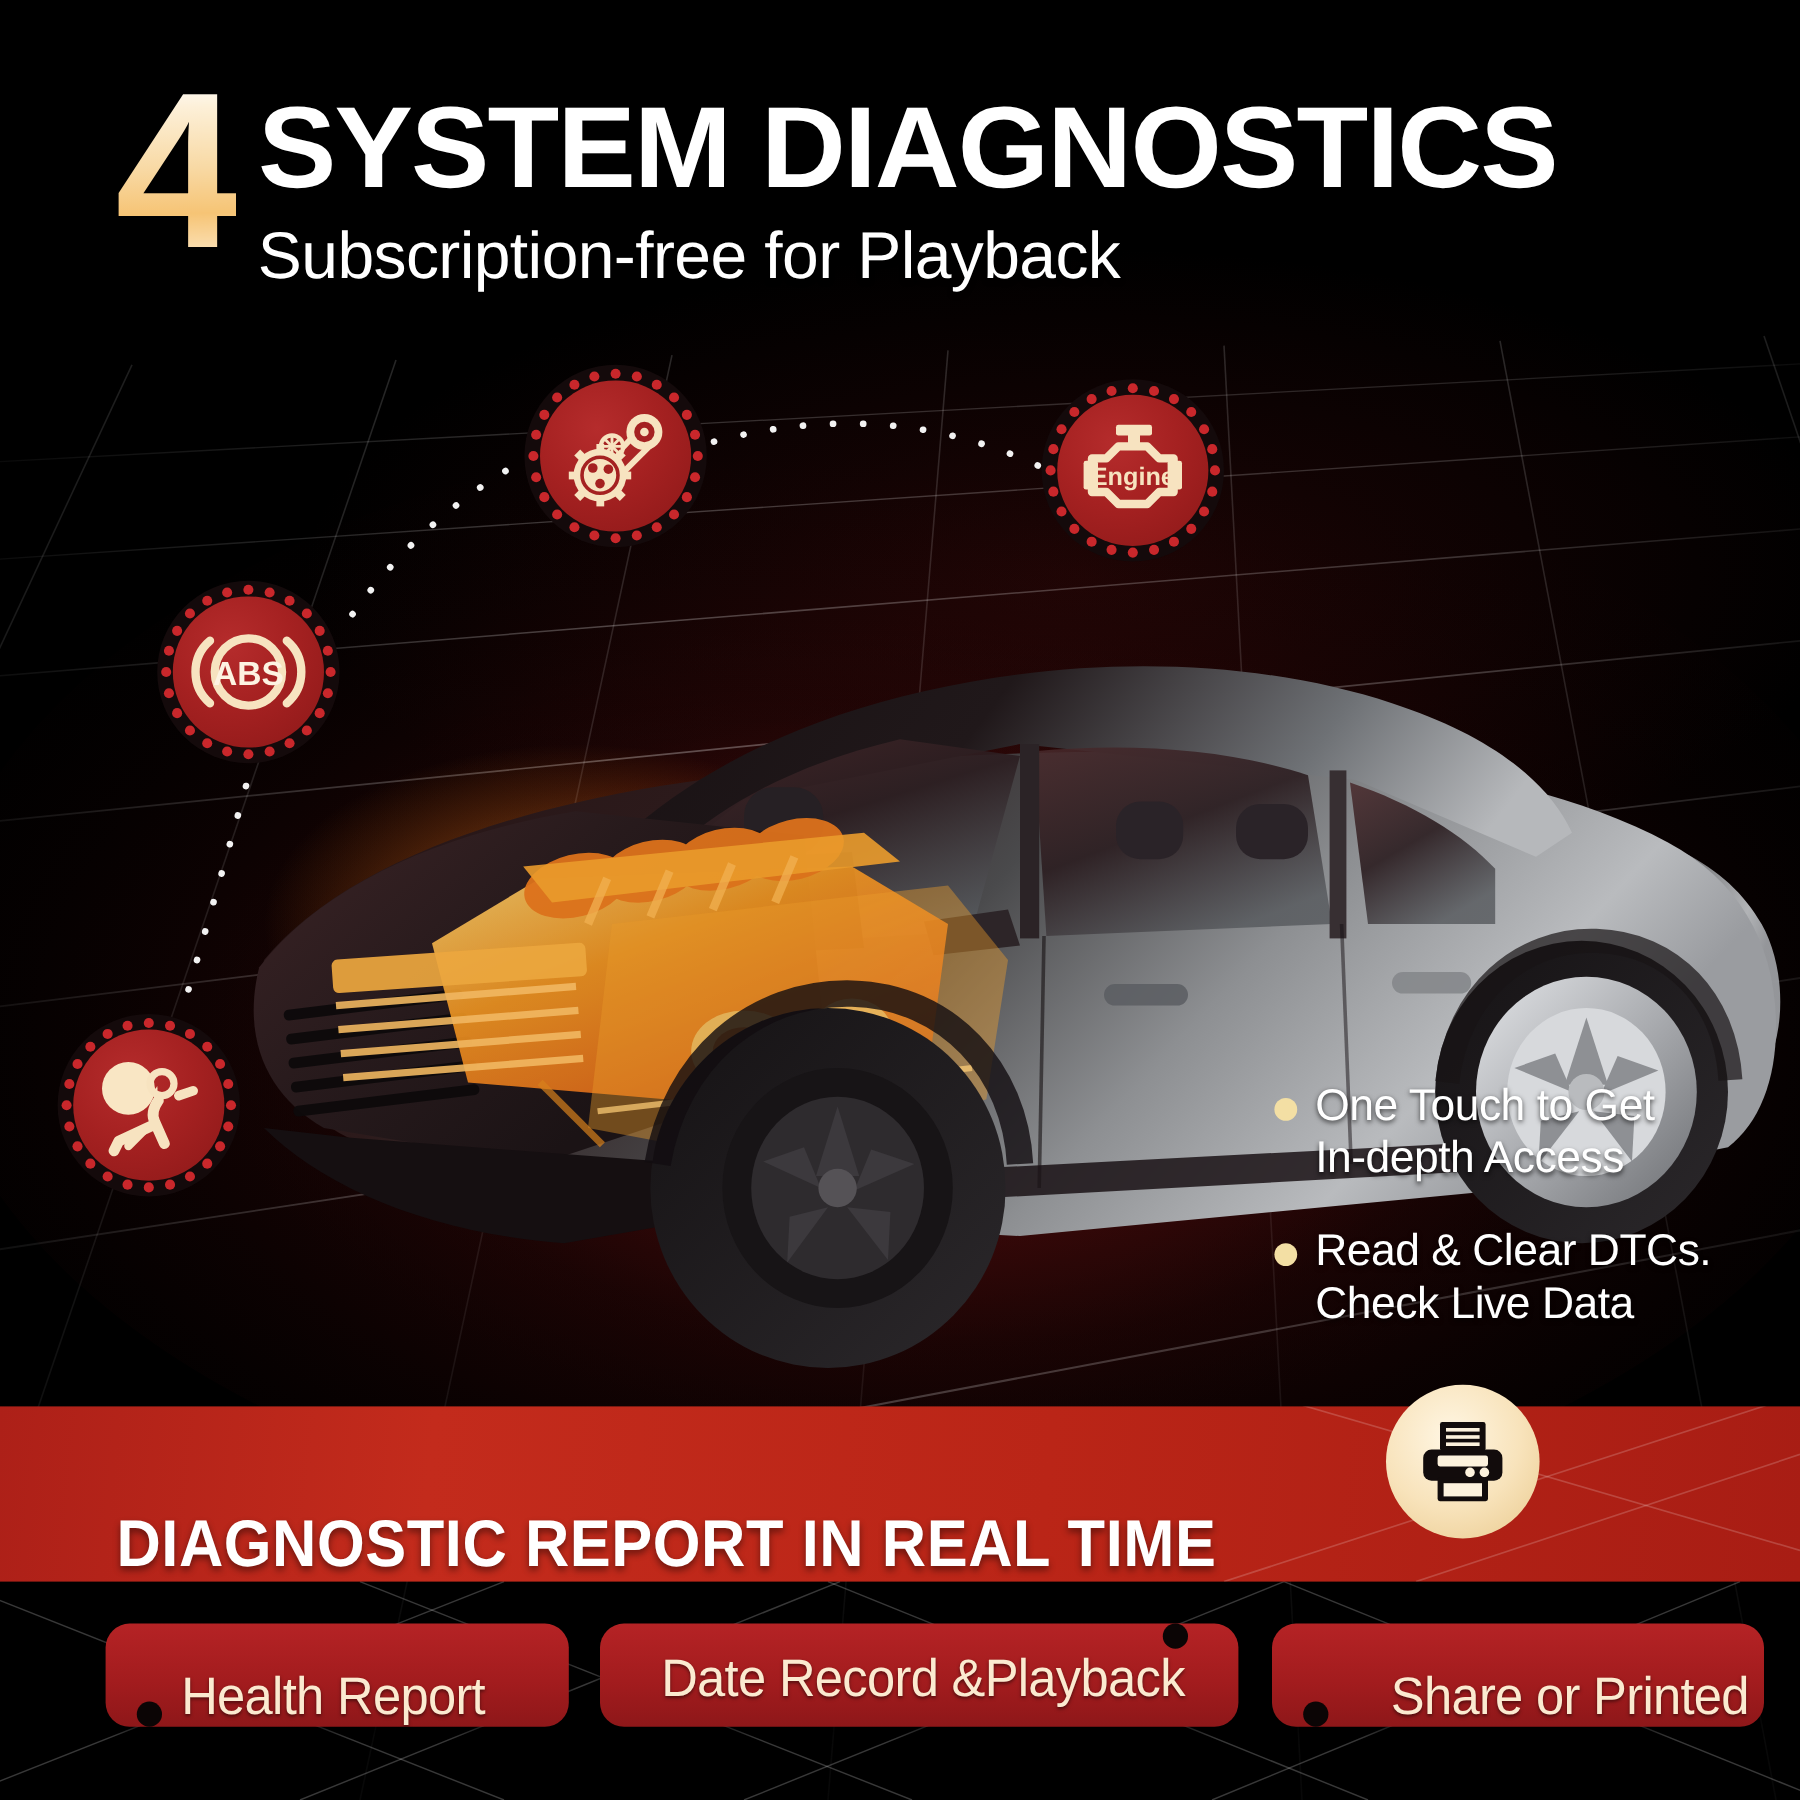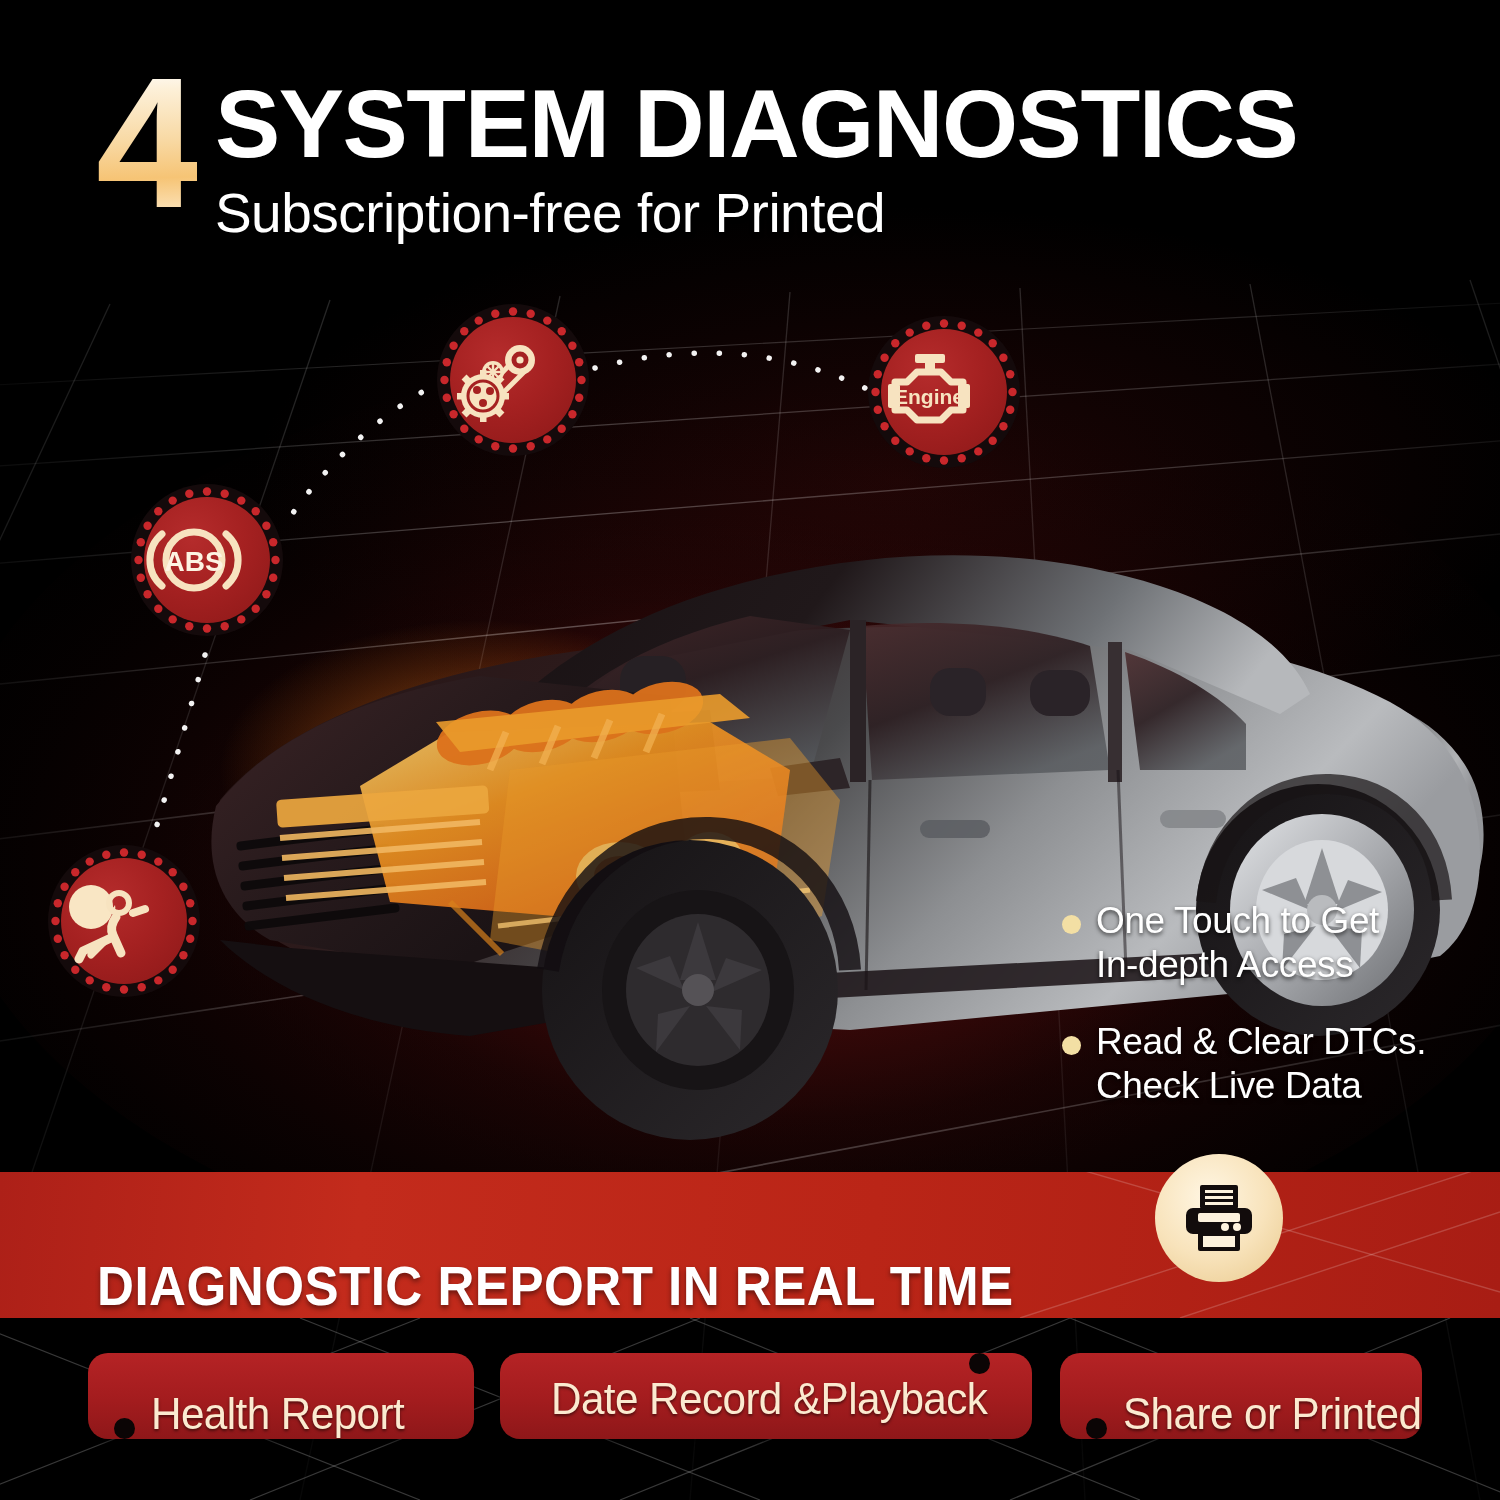--- a/index.html
+++ b/index.html
@@ -47,21 +47,21 @@
   
   .badge { position:absolute; width:152px; height:152px; }
   .badge .ring {
     position:absolute; inset:0; border-radius:50%;
     background:#140a0b;
   }
   .badge .dots { position:absolute; inset:0; }
   .badge .disc {
     position:absolute; inset:13px; border-radius:50%;
     background:radial-gradient(circle at 38% 32%, #b52c2c 0%, #a52121 45%, #8c1818 100%);
-    display:flex; align-items:center; 
+    display:flex; align-items:center; justify-content:center;
   }
   .badge svg { display:block; }
 
   #badge-belt   { left:437px;  top:304px; }
   #badge-engine { left:868px;  top:316px; }
   #badge-abs    { left:131px;  top:484px; }
   #badge-srs    { left:48px;   top:845px; }
 
   
   .car-wrap { position:absolute; left:150px; top:470px; width:1360px; height:740px; }
@@ -110,21 +110,21 @@
     width:21px; height:21px; border-radius:50%;
     background:#0b0505; flex:0 0 21px; margin-right:16px;
   }
   .pill-label {
     color:#fbead0; font-size:44px; letter-spacing:-.6px; white-space:nowrap;
     transform:scaleX(.96); transform-origin:left center;
     text-shadow:0 2px 3px rgba(0,0,0,.5);
   }
   #pill-0 { left:88px;  width:386px; }
   #pill-1 { left:500px; width:532px;flex-direction:column; }
-  #pill-2 { left:1060px; width:362px; }
+  #pill-2 { left:1060px; width:410px;gap:36px; }
 </style>
 </head>
 <body>
 
 <div id="page">
 
   <div class="bg-glow"></div>
 
   <svg class="grid-svg" width="1500" height="1500" viewBox="0 0 1500 1500">
     <defs>
@@ -358,21 +358,21 @@
       <path d="M 398 500 C 412 414 478 356 560 358 C 640 360 696 422 700 500" stroke="#120d10" stroke-width="22" fill="none" opacity=".8"></path>
       <path d="M 1056 432 C 1064 358 1118 312 1180 314 C 1244 316 1288 364 1292 430" stroke="#181416" stroke-width="20" fill="none" opacity=".7"></path>
     </svg>
   </div>
 
   <div class="header">
     <div class="head-row">
       <div class="big4">4</div>
       <div class="head-txt">
         <div class="title-main">SYSTEM DIAGNOSTICS</div>
-        <div class="title-sub">Subscription-free for Printed</div>
+        <div class="title-sub">Subscription-free for Playback</div>
       </div>
     </div>
   </div>
 
   <div class="badge" id="badge-belt">
     <div class="ring"></div>
     <svg class="dots" viewBox="0 0 152 152">
       <g fill="#c9272b">
         <circle cx="76" cy="7.5" r="4.2"></circle>
           <circle cx="93.7" cy="9.8" r="4.2"></circle>

